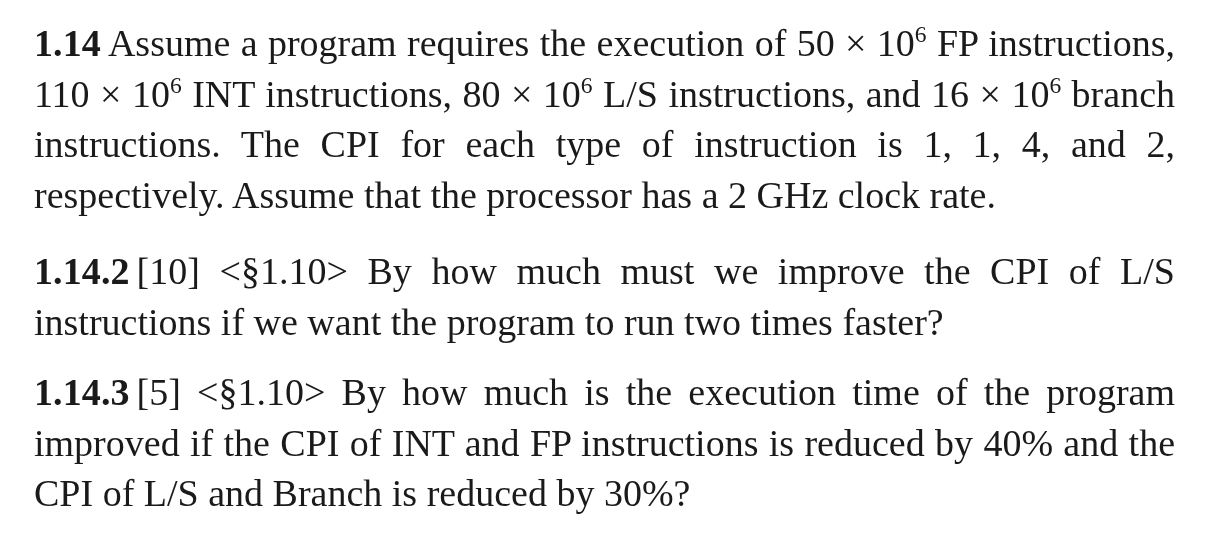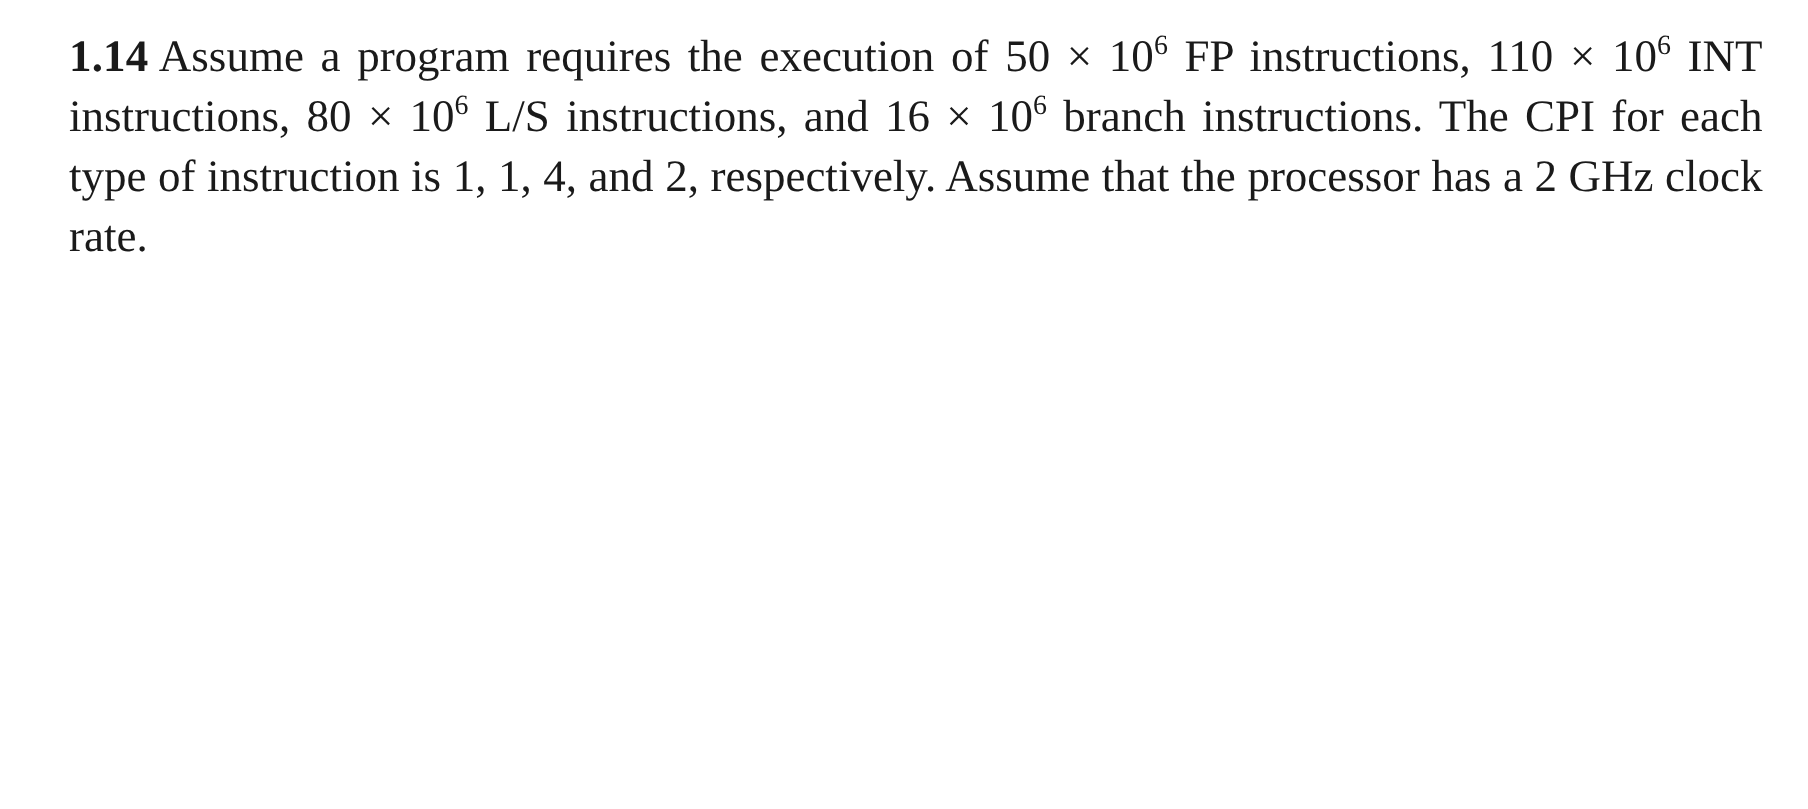--- a/index.html
+++ b/index.html
@@ -17,23 +17,23 @@
   .page {
     box-sizing: border-box;
     width: 1205px;
     height: 539px;
     padding: 18px 30px 10px 34px;
     background: #ffffff;
   }
   .block {
     text-align: justify;
     text-justify: inter-word;
-    font-size: 30px;
+    font-size: 38px;
     line-height: 1.33;
-    margin: 0 0 20px 12px;
+    margin: 0 0 20px 0;
     hyphens: none;
   }
   .block:last-child {
     margin-bottom: 0;
   }
   .block.intro {
     margin-bottom: 26px;
   }
   .num {
     font-weight: bold;
@@ -55,15 +55,21 @@
 </head>
 <body>
 
 <div class="page">
 
   <p class="block intro">
     <span class="num">1.14</span><span class="sp"></span><span>Assume a program requires the execution of 50 </span><span class="nowrap"><span>× 10</span><sup>6</sup></span><span> FP instructions, 110 </span><span class="nowrap"><span>× 10</span><sup>6</sup></span><span> INT instructions, 80 </span><span class="nowrap"><span>× 10</span><sup>6</sup></span><span> L/S instructions, and 16 </span><span class="nowrap"><span>× 10</span><sup>6</sup></span><span> branch instructions. The CPI for each type of instruction is 1, 1, 4, and 2, respectively. Assume that the processor has a 2 GHz clock rate.</span>
   </p>
 
 
+  <p class="block">
+    <span class="num">1.14.2</span><span class="sp"></span><span>[10]</span> <span>&lt;§1.10&gt;</span> <span>By how much must we improve the CPI of L/S instructions if we want the program to run two times faster?</span>
+  </p>
 
+  <p class="block">
+    <span class="num">1.14.3</span><span class="sp"></span><span>[5]</span> <span>&lt;§1.10&gt;</span> <span>By how much is the execution time of the program improved if the CPI of INT and FP instructions is reduced by 40% and the CPI of L/S and Branch is reduced by 30%?</span>
+  </p>
 
 </div>
 
 </body></html>

